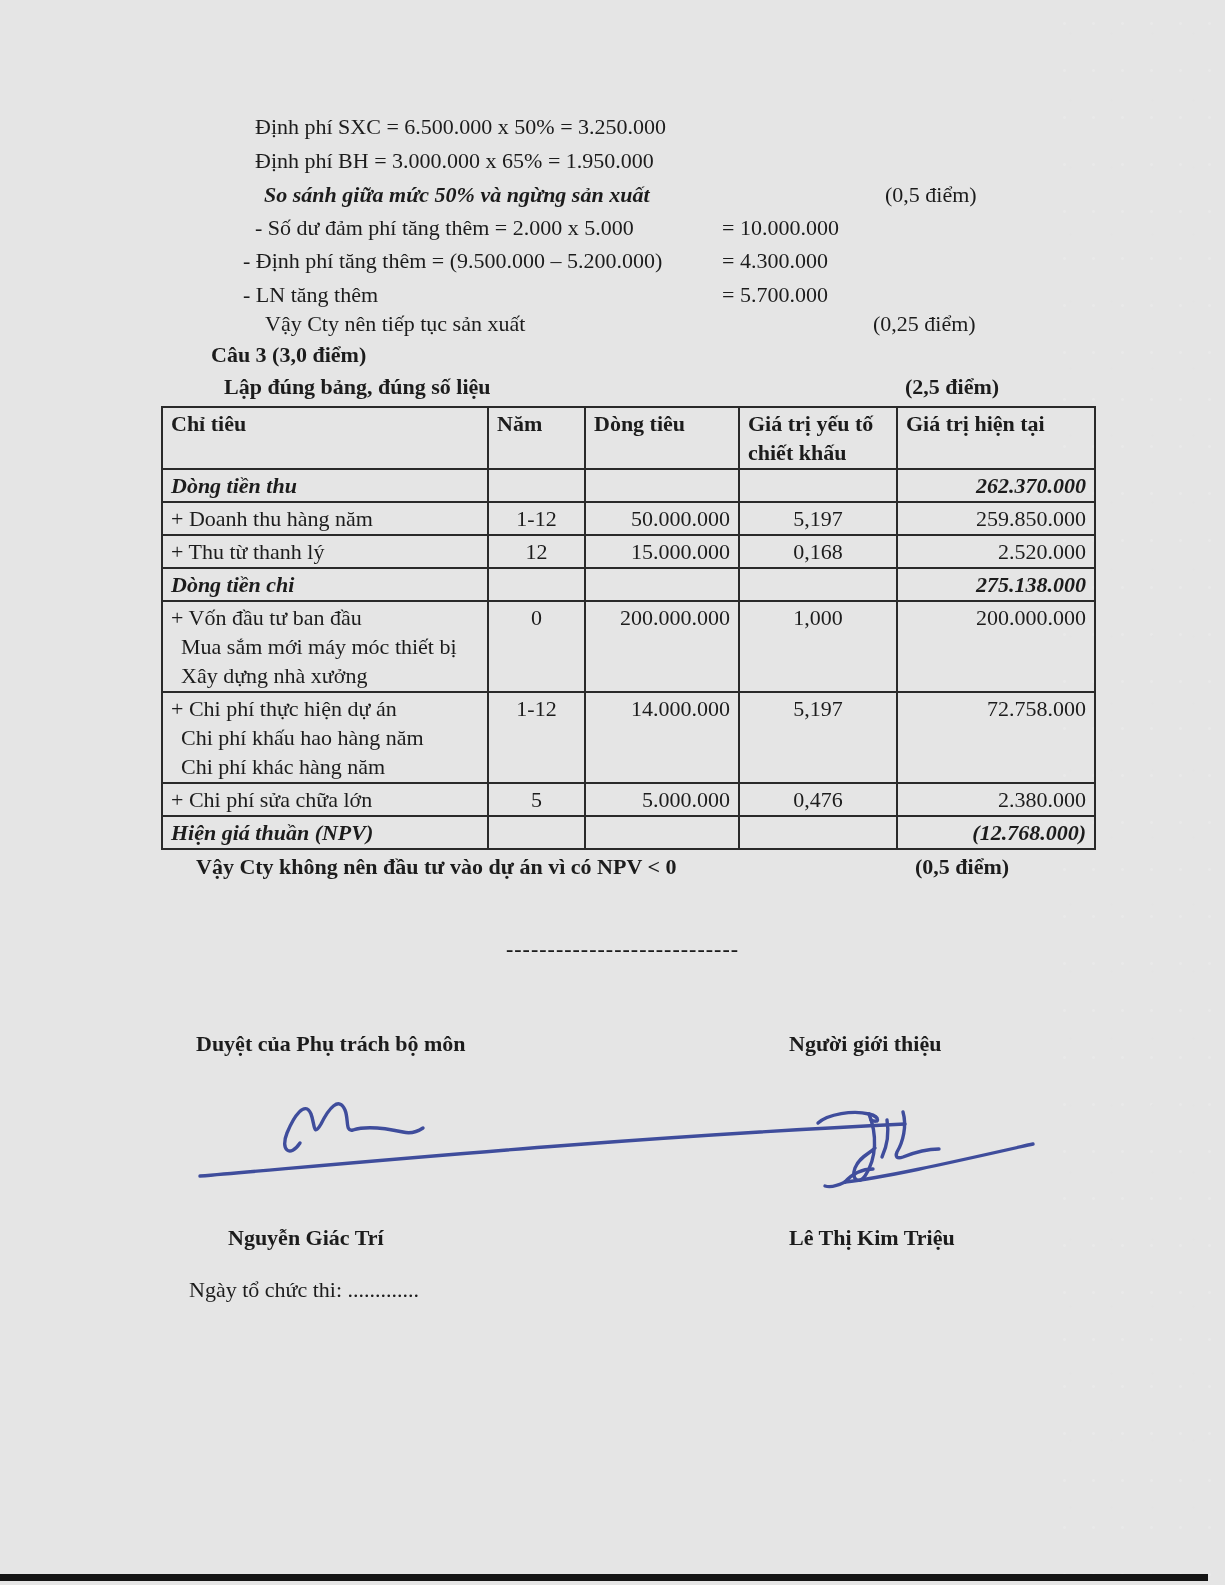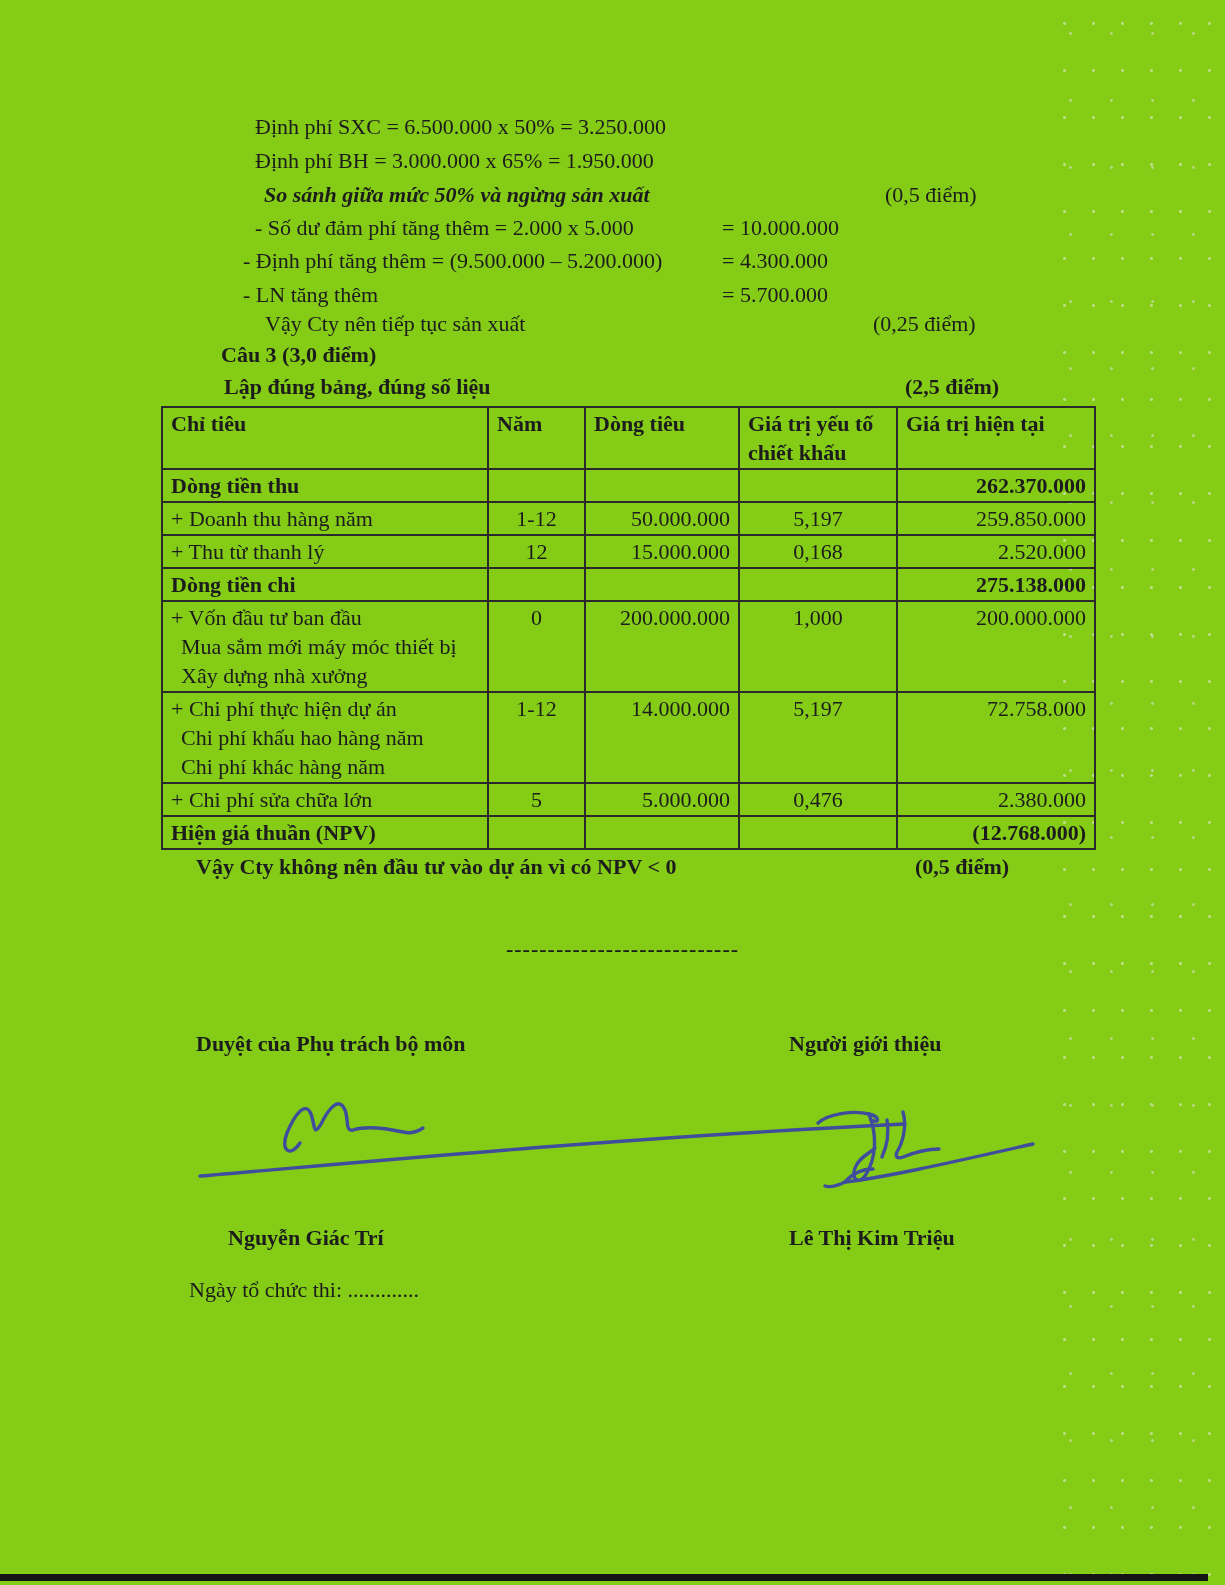--- a/index.html
+++ b/index.html
@@ -1,18 +1,18 @@
 <!DOCTYPE html>
 <html><head>
 <meta charset="utf-8">
 <style>
   html,body { margin:0; padding:0; background:#9a9a9a; }
   .page {
     position:relative; width:1225px; height:1585px;
-    background:#84cc16; overflow:hidden;
+    background:#e5e5e5; overflow:hidden;
     font-family:"Liberation Serif", serif;
     color:#1c1c1c;
   }
   .abs { position:absolute; white-space:nowrap; font-size:22px; line-height:27px; }
   .b { font-weight:bold; }
   .bi { font-weight:bold; font-style:italic; }
 
   
   .speckle {
     position:absolute; right:0; top:0; width:175px; height:1585px;
@@ -31,21 +31,21 @@
   }
   table.npv th, table.npv td {
     border:2px solid #2a2a2a; padding:1px 8px;
     line-height:29px; vertical-align:top; overflow:hidden;
   }
   table.npv th { text-align:left; font-weight:bold; height:58px; }
   td.c2, th.c2 { text-align:center; }
   td.c3 { text-align:right; padding-right:16px;margin-top:36px; }
   td.c4 { text-align:center; }
   td.c5 { text-align:right; padding-right:10px; }
-  .r-bold td { font-weight:bold; }
+  .r-bold td { font-weight:bold;font-style:italic; }
   .lsub { padding-left:10px; }
 
   .sep { position:absolute; left:20px; top:936px; width:1205px;
          text-align:center; font-weight:bold; font-size:22px; letter-spacing:1px; }
 
   .sig path { fill:none; stroke:#3f4d9c; stroke-width:3.4; stroke-linecap:round; stroke-linejoin:round; }
 
   .bottombar { position:absolute; left:0; top:1574px; width:1208px; height:7px; background:#141414; }
 </style>
 </head>
@@ -66,21 +66,21 @@
 
   <div class="abs" style="left:243px; top:247px;">- Định phí tăng thêm = (9.500.000 – 5.200.000)</div>
   <div class="abs" style="left:722px; top:247px;">= 4.300.000</div>
 
   <div class="abs" style="left:243px; top:281px;">- LN tăng thêm</div>
   <div class="abs" style="left:722px; top:281px;">= 5.700.000</div>
 
   <div class="abs" style="left:265px; top:310px;">Vậy Cty nên tiếp tục sản xuất</div>
   <div class="abs" style="left:873px; top:310px;">(0,25 điểm)</div>
 
-  <div class="abs b" style="left:221px; top:341px;">Câu 3 (3,0 điểm)</div>
+  <div class="abs b" style="left:211px; top:341px;">Câu 3 (3,0 điểm)</div>
   <div class="abs b" style="left:212px; top:373px;margin-left:12px;">Lập đúng bảng, đúng số liệu</div>
   <div class="abs b" style="left:905px; top:373px;">(2,5 điểm)</div>
 
   <table class="npv">
     <colgroup>
       <col style="width:326px">
         <col style="width:97px">
         <col style="width:154px">
         <col style="width:158px">
         <col style="width:198px">

